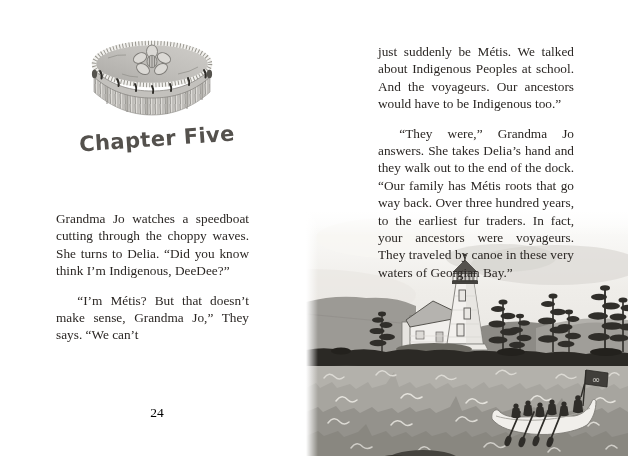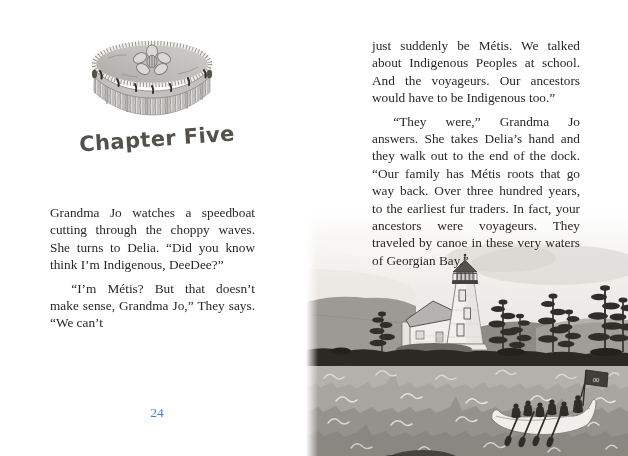--- a/index.html
+++ b/index.html
@@ -12,25 +12,25 @@
   #right-page{left:314px;width:314px;}
   #drum-wrap{position:absolute;left:82px;top:34px;width:140px;height:86px;}
   #chapter-title{
     position:absolute;left:0;top:127px;width:314px;margin:0;text-align:center;
     font-family:"DejaVu Sans",sans-serif;font-weight:bold;font-size:21px;
     letter-spacing:.4px;color:#54514d;transform:rotate(-4deg);
   }
   .text-col{position:absolute;text-align:justify;font-size:13.3px;line-height:17.4px;}
   #left-text{left:44px;top:198px;width:217px;}
   #right-text{left:52px;top:31px;width:220px;z-index:2;}
-  .text-col p{margin:6px;font-family:Liberation Serif, serif;}
+  .text-col p{margin:12px;font-family:Liberation Serif, serif;}
   .text-col p.indent{text-indent:1.6em;}
   #page-number{
     position:absolute;left:0;top:405px;width:314px;text-align:center;
-    font-size:13.5px;color:#3b82f6;
+    font-size:13.5px;color:#000000;
   }
   #scene-wrap{position:absolute;left:-8px;top:210px;width:322px;height:246px;z-index:1;}
   svg{display:block;}
 </style>
 </head>
 <body>
 
 <div id="spread">
 
   <section class="page" id="left-page">

